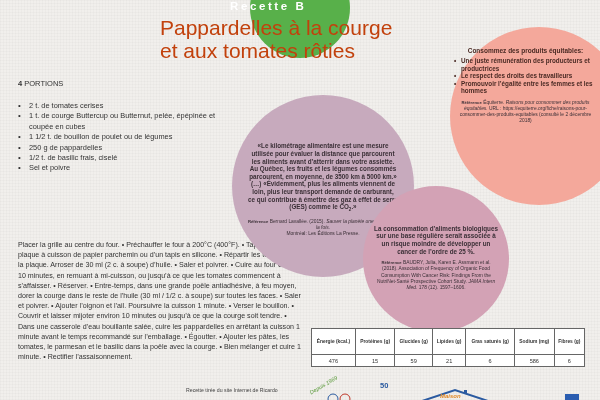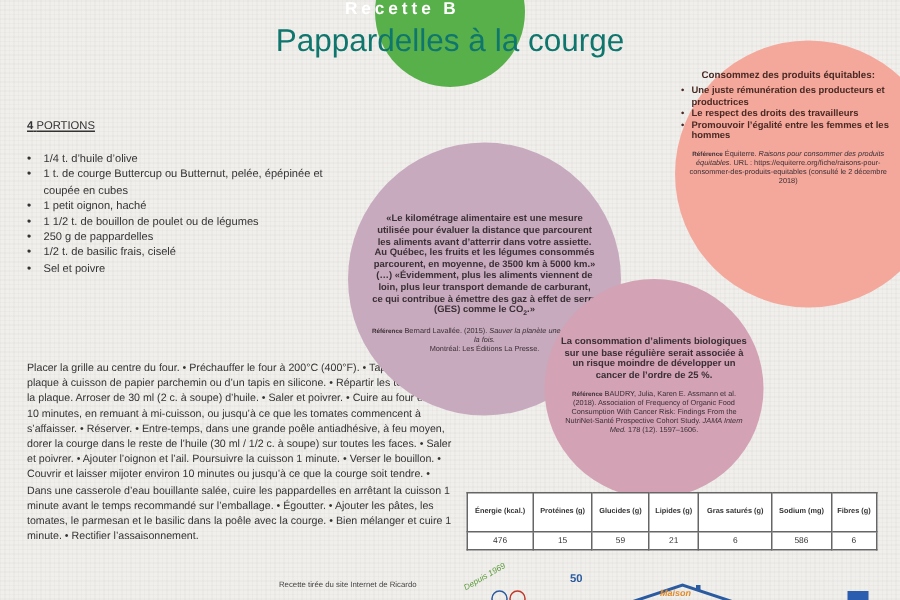--- a/index.html
+++ b/index.html
@@ -16,25 +16,25 @@
   .green-circle {
     position:absolute; left:252px; top:-88px; width:96px; height:96px;
     width:100px; height:100px; border-radius:50%;
     background:#58b04a; left:250px; top:-42px;
   }
   .recette-label {
     position:absolute; left:230px; top:0px; width:140px; text-align:left;
     font-size:11.5px; font-weight:bold; letter-spacing:2.6px; color:#fff;
   }
   .title {
-    position:absolute; left:160px; top:16px; width:280px; text-align:center;
-    font-size:21px; line-height:23px; color:#0f766e; font-weight:normal;
+    position:absolute; left:160px; top:16px; width:280px; text-align:left;
+    font-size:21px; line-height:23px; color:#c2410c; font-weight:normal;
   }
   .portions {
-    position:absolute; left:18px; top:79px; font-size:7.5px; color:#333;text-decoration:underline;
+    position:absolute; left:18px; top:79px; font-size:7.5px; color:#333;
   }
   .portions b { font-weight:bold; }
   .ingredients {
     position:absolute; left:18px; top:101px; width:210px; list-style:none;
     font-size:7.4px; line-height:10.4px; color:#333;
   }
   .ingredients li { position:relative; padding-left:11px; }
   .ingredients li::before {
     content:"•"; position:absolute; left:0; top:0; font-size:8px;
   }
@@ -91,31 +91,31 @@
   .logo-maison-txt { left:440px; top:393px; font-size:6px; color:#e08a2a; font-weight:bold; font-style:italic; }
   .logo-flag { left:565px; top:394px; width:14px; height:8px; background:#2a5db0; }
 </style>
 </head>
 <body>
 
 <div class="green-circle"></div>
 <div class="recette-label">Recette B</div>
 <h1 class="title">
   <span>Pappardelles à la courge</span><br>
+  <span>et aux tomates rôties</span>
 </h1>
 
 <div class="portions">
   <b>4</b>
   <span>PORTIONS</span>
 </div>
 
 <ul class="ingredients">
-  <li>1/4 t. d’huile d’olive</li>
+  <li>2 t. de tomates cerises</li>
   <li>1 t. de courge Buttercup ou Butternut, pelée, épépinée et coupée en cubes</li>
-  <li>1 petit oignon, haché</li>
   <li>1 1/2 t. de bouillon de poulet ou de légumes</li>
   <li>250 g de pappardelles</li>
   <li>1/2 t. de basilic frais, ciselé</li>
   <li>Sel et poivre</li>
 </ul>
 
 <p class="instructions">Placer la grille au centre du four. • Préchauffer le four à 200°C (400°F). • Tapisser une plaque à cuisson de papier parchemin ou d’un tapis en silicone. • Répartir les tomates sur la plaque. Arroser de 30 ml (2 c. à soupe) d’huile. • Saler et poivrer. • Cuire au four environ 10 minutes, en remuant à mi-cuisson, ou jusqu’à ce que les tomates commencent à s’affaisser. • Réserver. • Entre-temps, dans une grande poêle antiadhésive, à feu moyen, dorer la courge dans le reste de l’huile (30 ml / 1/2 c. à soupe) sur toutes les faces. • Saler et poivrer. • Ajouter l’oignon et l’ail. Poursuivre la cuisson 1 minute. • Verser le bouillon. • Couvrir et laisser mijoter environ 10 minutes ou jusqu’à ce que la courge soit tendre. • Dans une casserole d’eau bouillante salée, cuire les pappardelles en arrêtant la cuisson 1 minute avant le temps recommandé sur l’emballage. • Égoutter. • Ajouter les pâtes, les tomates, le parmesan et le basilic dans la poêle avec la courge. • Bien mélanger et cuire 1 minute. • Rectifier l’assaisonnement.</p>
 <div class="source">Recette tirée du site Internet de Ricardo</div>
 
 <div class="circle circle-km">

